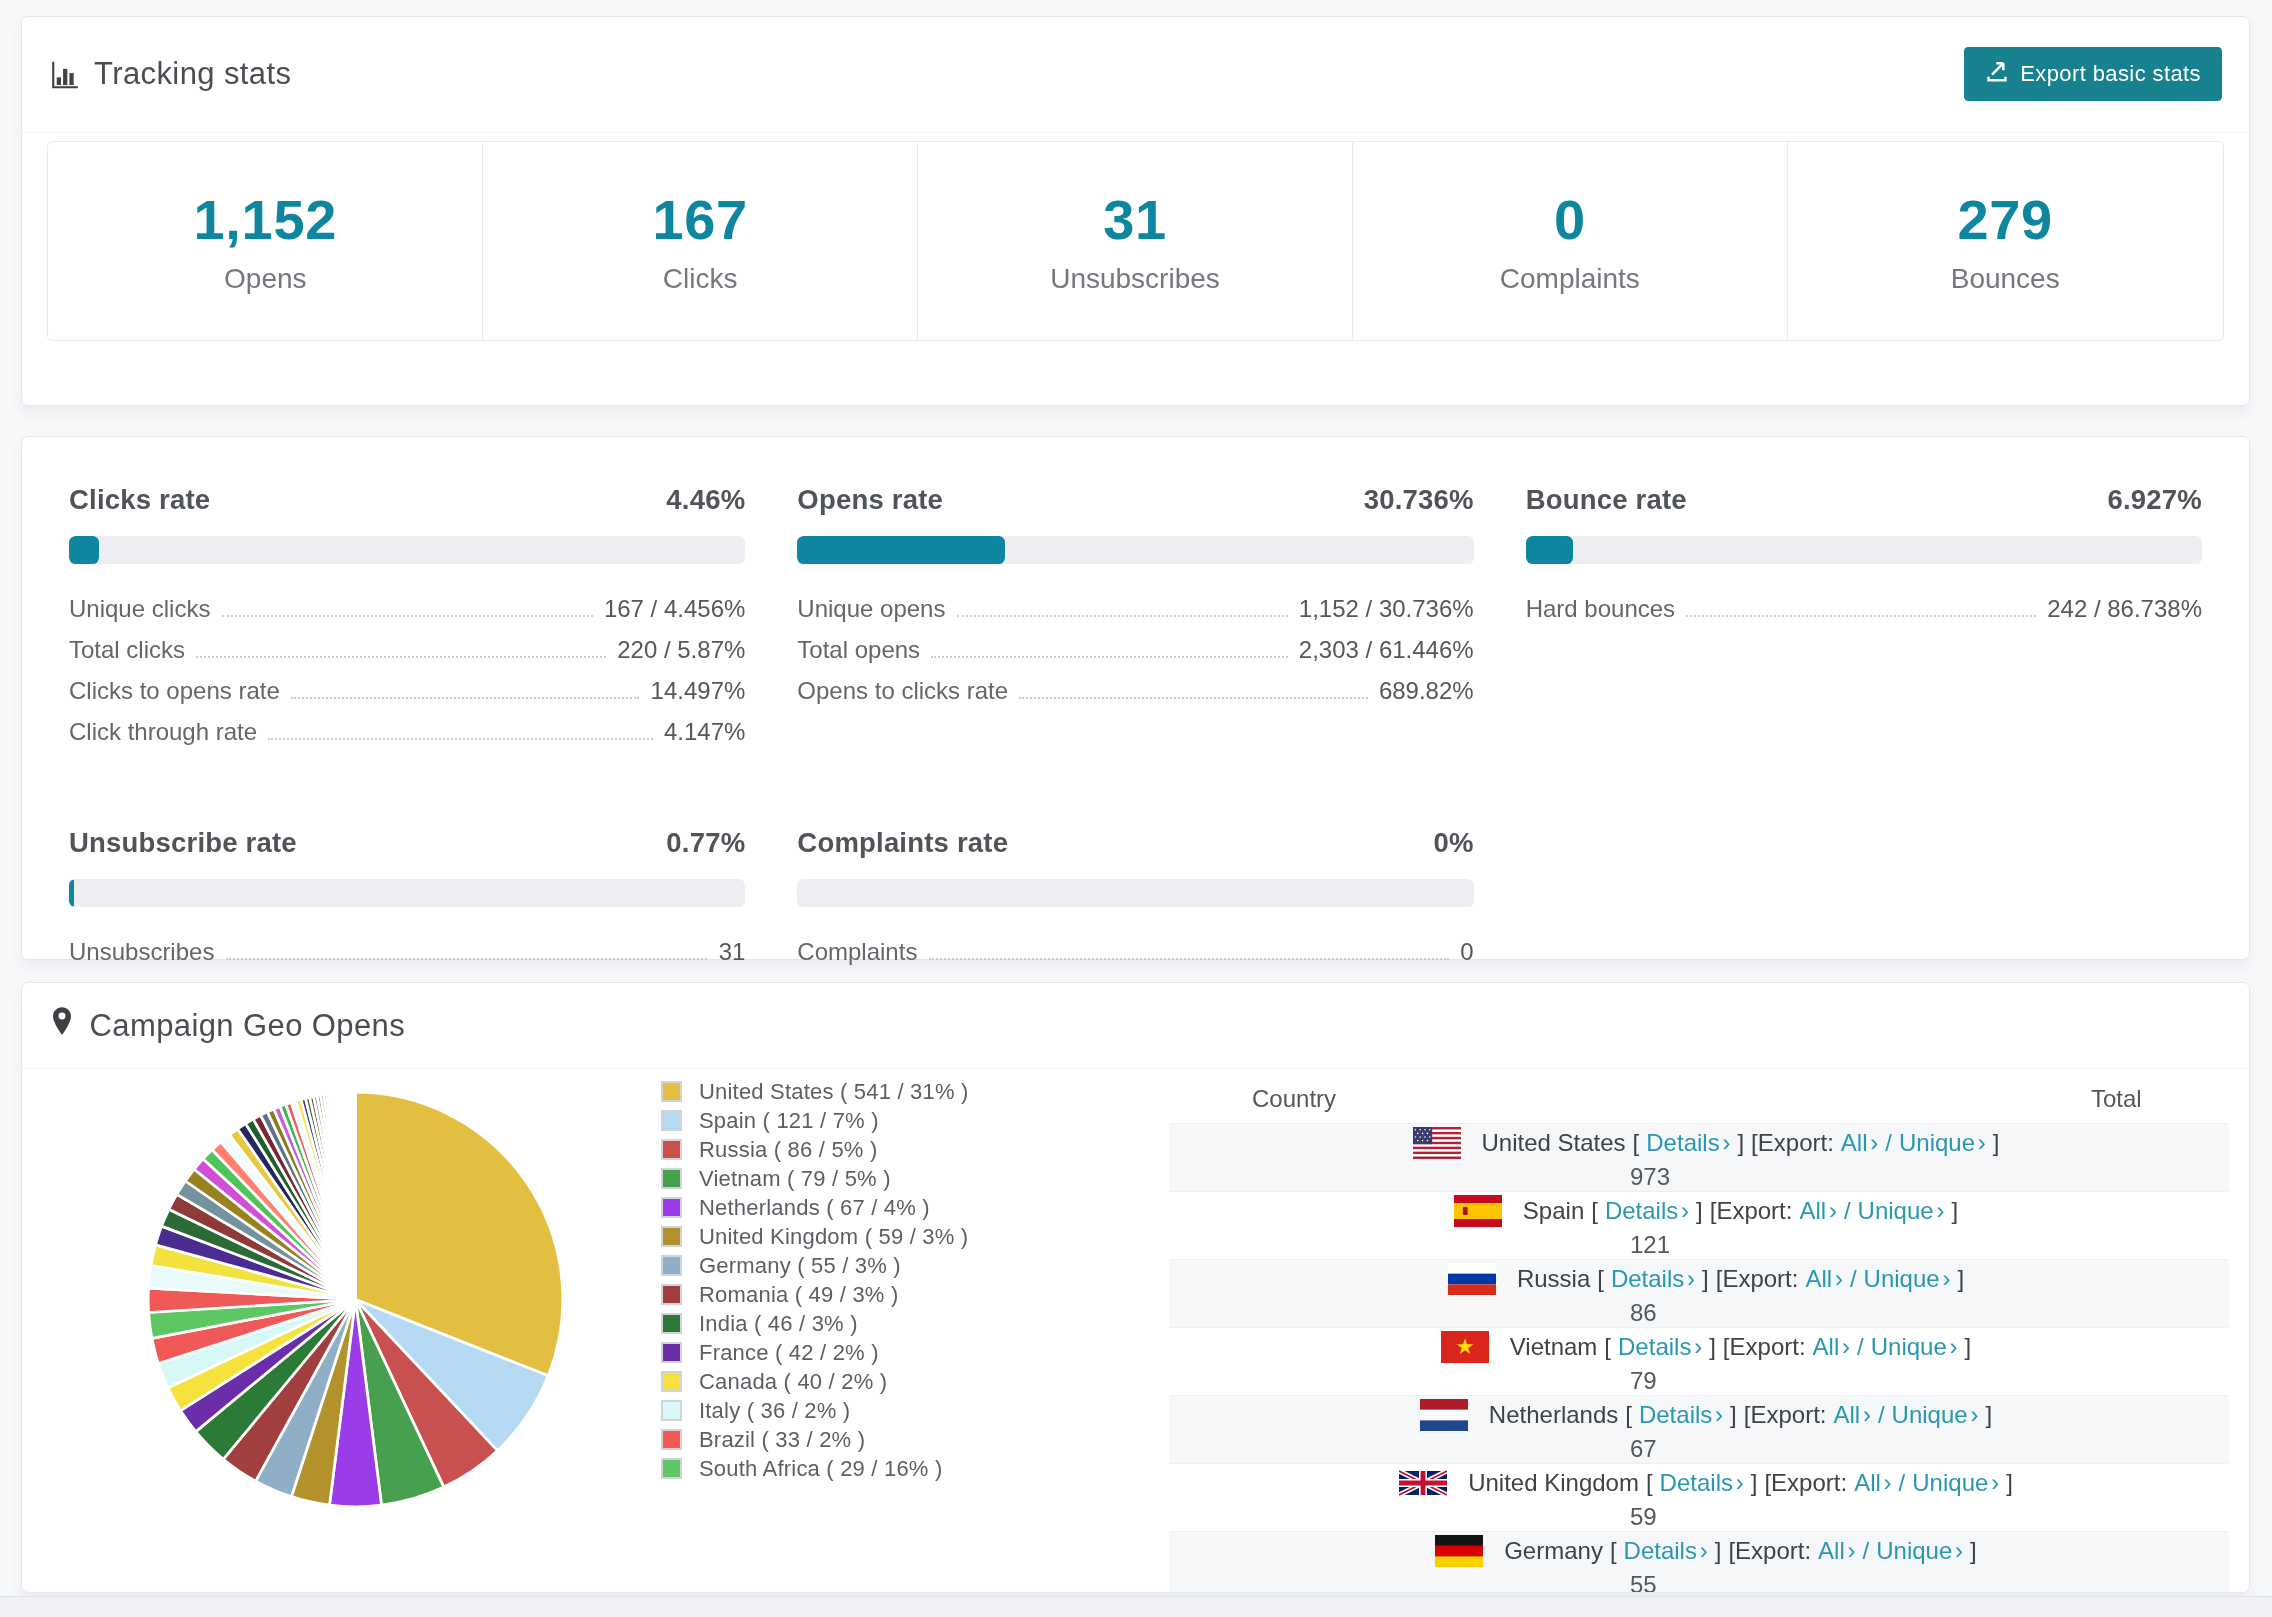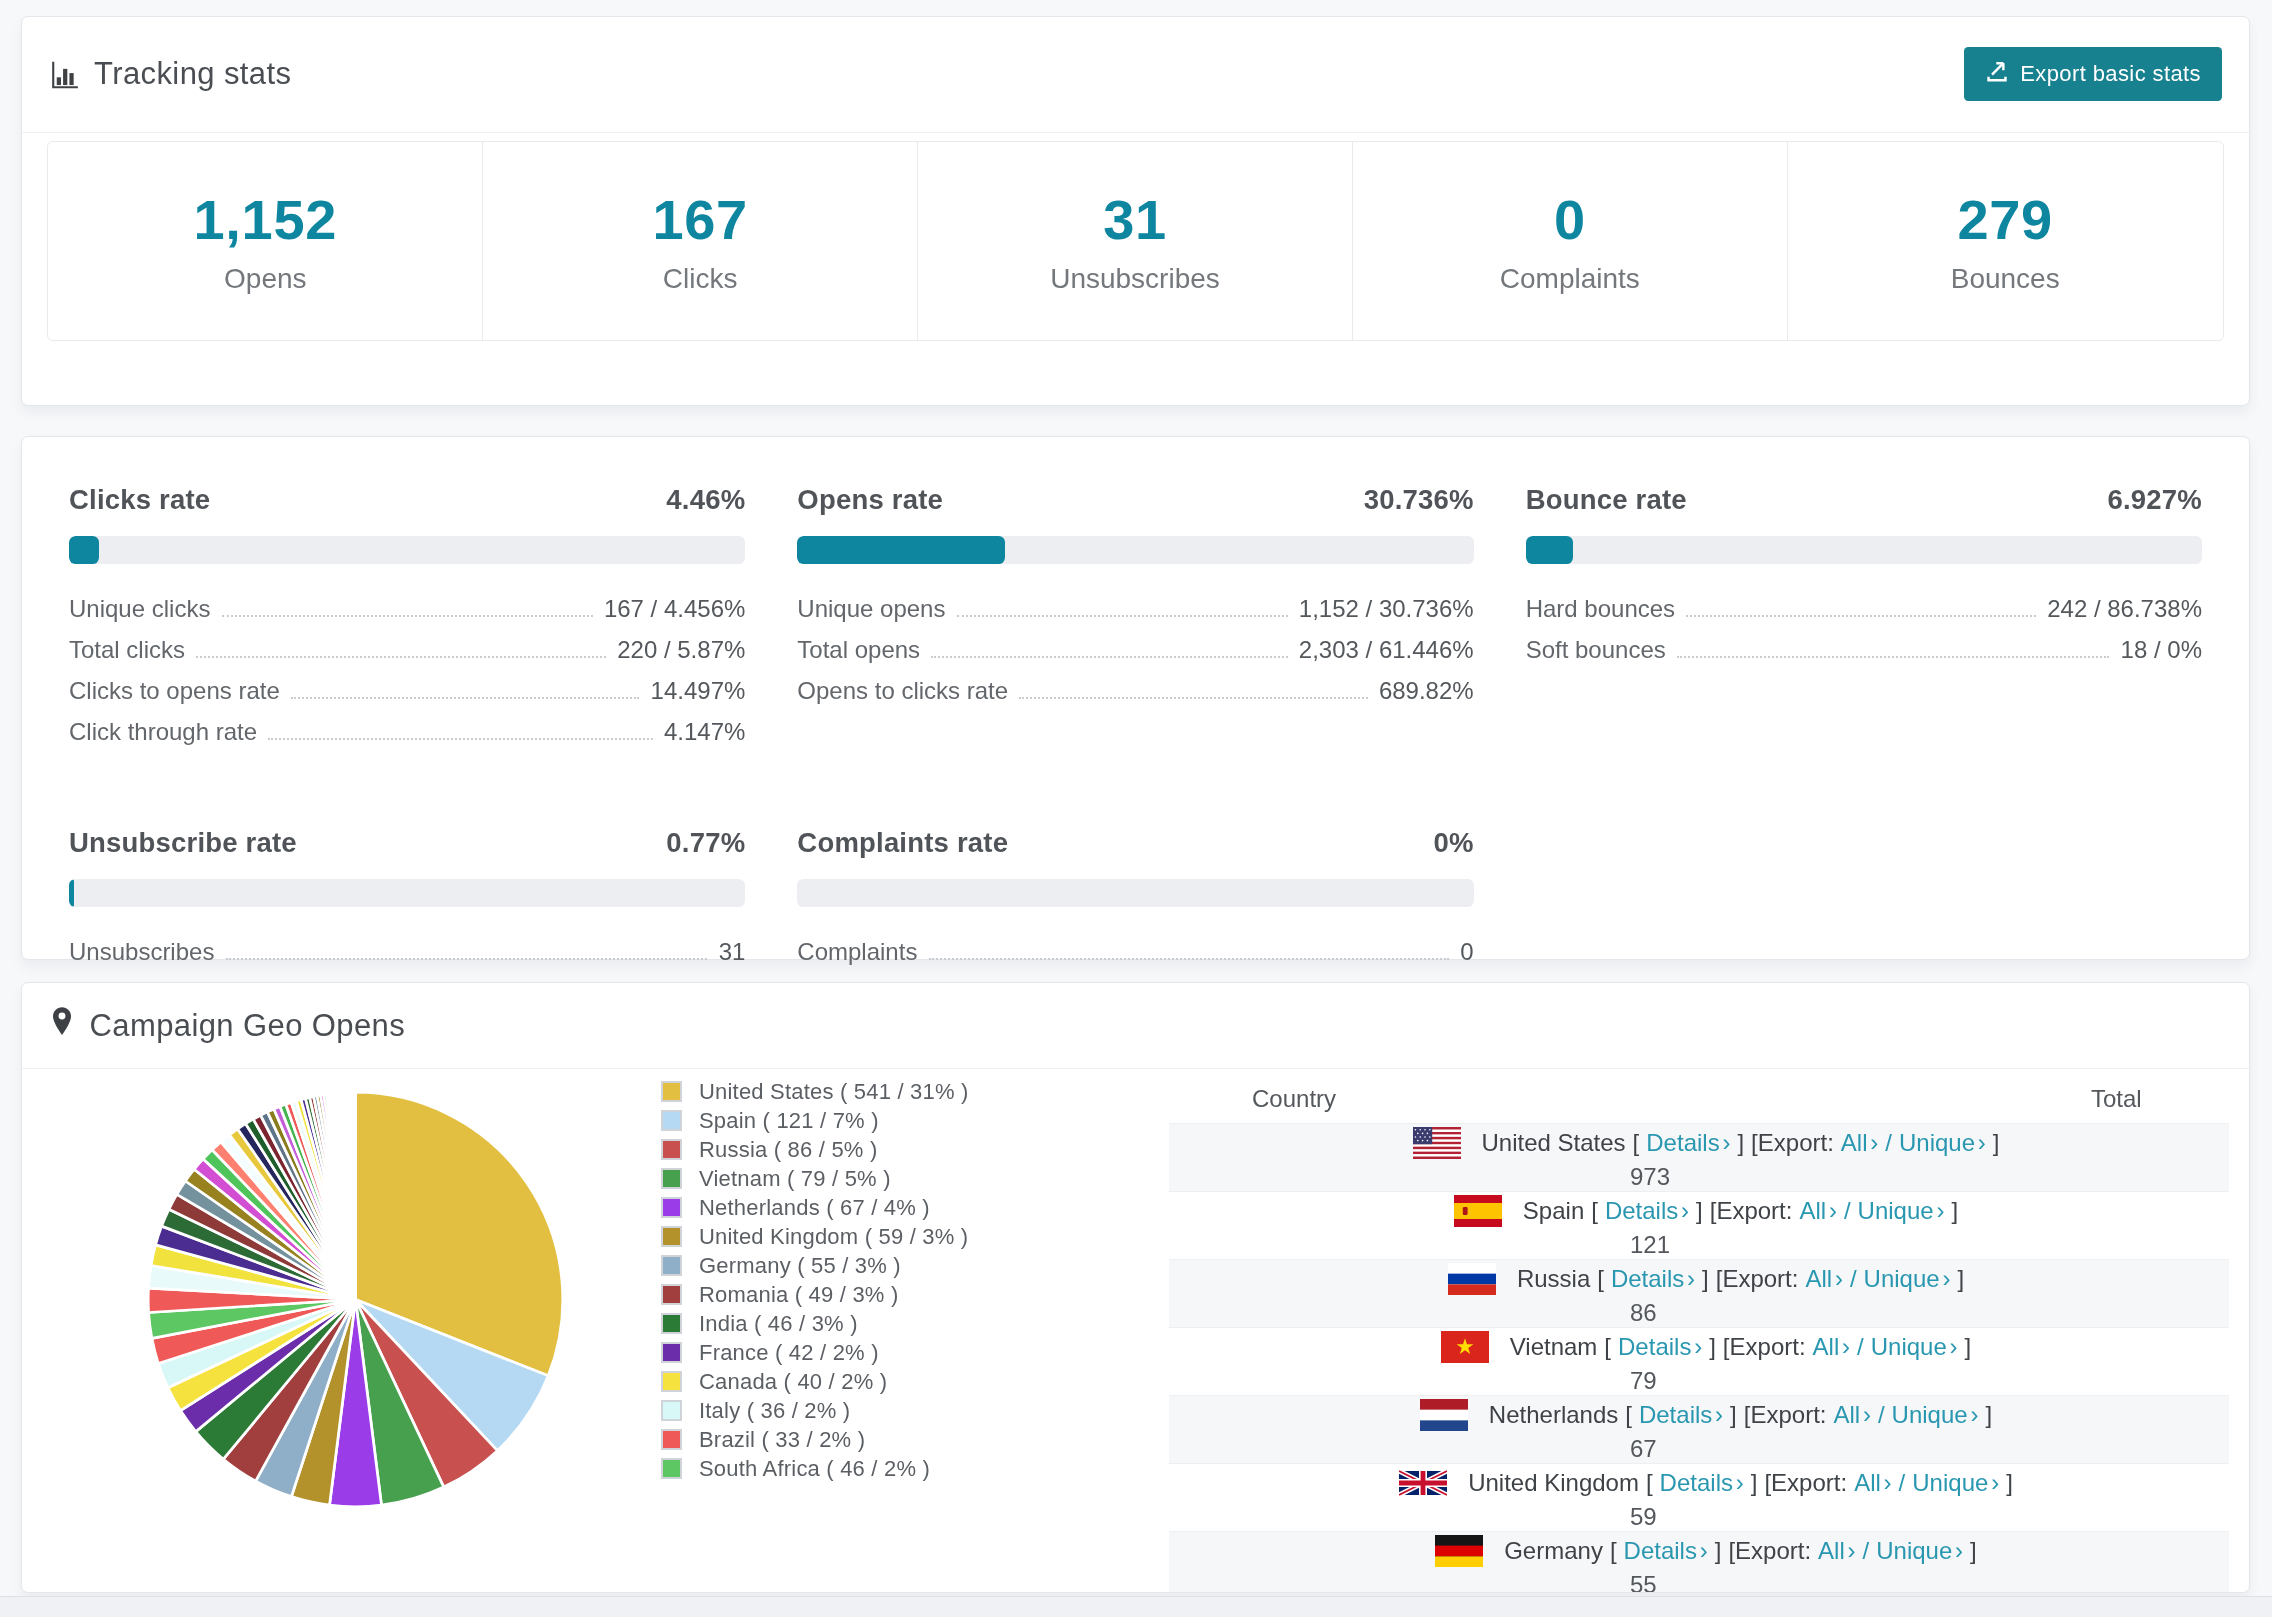--- a/index.html
+++ b/index.html
@@ -197,25 +197,20 @@
           <span class="rate-pct">6.927%</span>
         </div>
         <div class="bar">
             <div class="bar-fill" style="width: 6.927%;"></div>
           </div>
         <div class="rate-rows">
           <div class="stat-row">
               <span class="stat-label">Hard bounces</span>
               <span class="leader"></span>
               <span class="stat-value">242 / 86.738%</span>
-            </div>
-          <div class="stat-row">
-              <span class="stat-label">Soft bounces</span>
-              <span class="leader"></span>
-              <span class="stat-value">18 / 0%</span>
             </div>
         </div>
       </div>
 
       <div class="rate-block">
         <div class="rate-head">
           <span class="rate-title">Unsubscribe rate</span>
           <span class="rate-pct">0.77%</span>
         </div>
         <div class="bar">
@@ -375,21 +370,21 @@
         <li>
             <span class="swatch" style="background: rgb(216, 248, 247);"></span>
             <span class="legend-label">Italy ( 36 / 2% )</span>
           </li>
         <li>
             <span class="swatch" style="background: rgb(239, 90, 88);"></span>
             <span class="legend-label">Brazil ( 33 / 2% )</span>
           </li>
         <li>
             <span class="swatch" style="background: rgb(93, 199, 99);"></span>
-            <span class="legend-label">South Africa ( 46 / 2% )</span>
+            <span class="legend-label">South Africa ( 29 / 16% )</span>
           </li>
       </ul>
 
       <div class="geo-table">
         <div class="thead">
           <span class="col-country">Country</span>
           <span class="col-total">Total</span>
         </div>
         <div id="geo-rows">
             <div class="trow striped">

